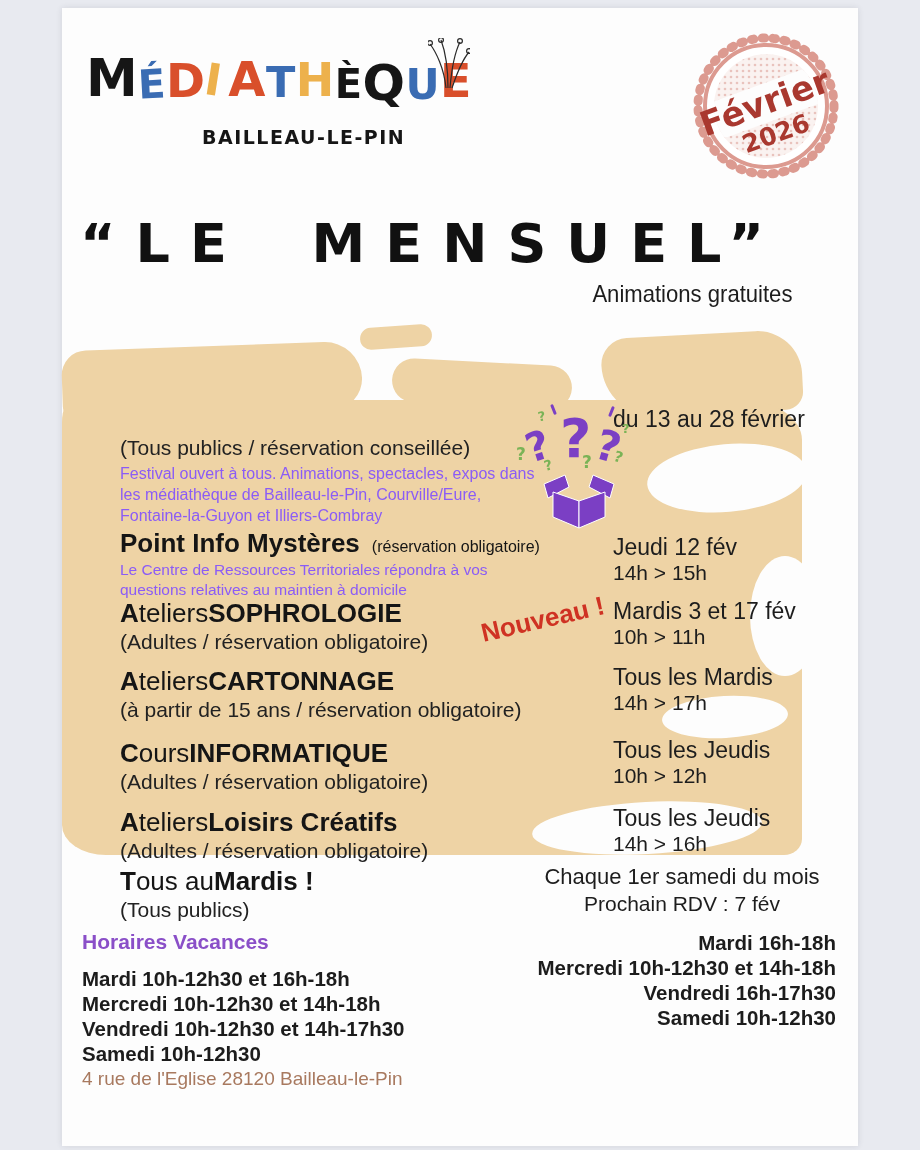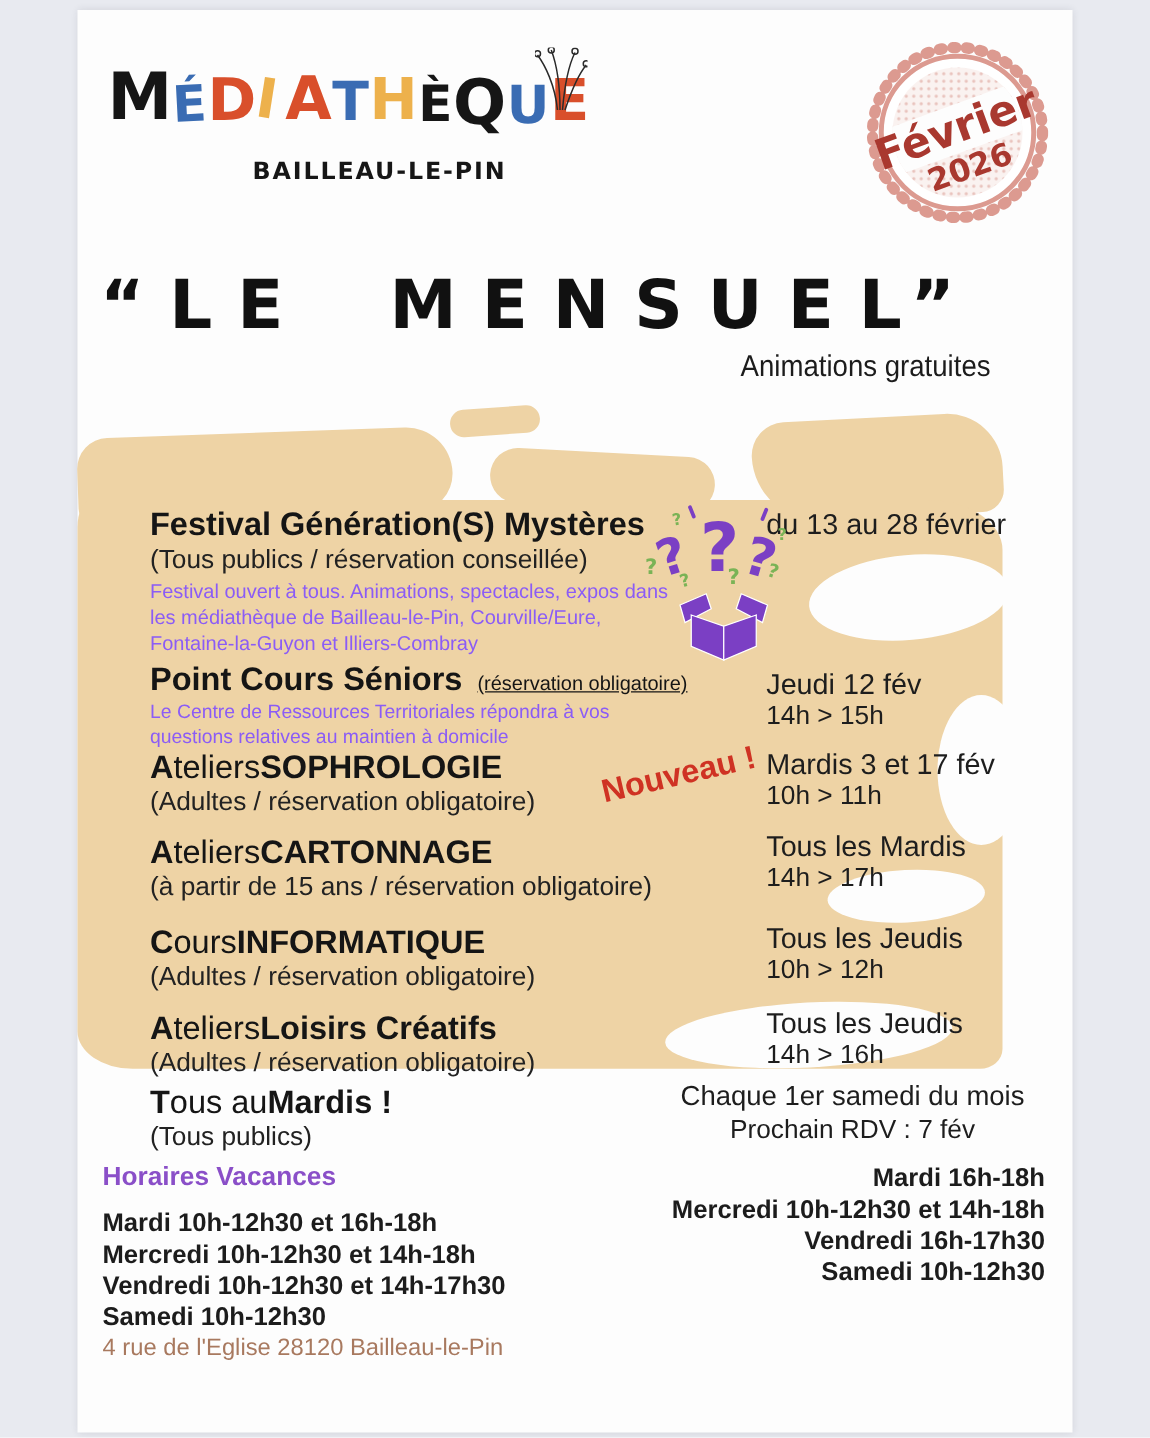--- a/index.html
+++ b/index.html
@@ -62,21 +62,21 @@
   
   .ev-title{
     position:absolute;left:58px;font-size:26px;color:#151515;white-space:nowrap;
     font-weight:700;
   }
   .tp{display:inline-block;font-weight:400;}
   .tp::first-letter{font-weight:800;}
   .tm{font-weight:800;}
   .ev-note{position:absolute;left:58px;font-size:21px;font-weight:400;color:#222;white-space:nowrap;}
   .ev-desc{position:absolute;left:58px;font-size:16px;line-height:1.3;color:#8b5cf6;}
-  .inline-note{font-size:16px;font-weight:400;text-decoration:underline;margin-left:12px;}
+  .inline-note{font-size:16px;font-weight:400;margin-left:12px;}
   .badge-new{
     position:absolute;left:418px;top:596px;font-size:26px;font-weight:800;
     color:#cf3223;transform:rotate(-13deg);white-space:nowrap;
   }
   .date1{position:absolute;left:551px;font-size:23px;color:#1d1d1d;white-space:nowrap;}
   .date2{position:absolute;left:551px;font-size:21px;color:#1d1d1d;white-space:nowrap;}
   .date-wide{left:455px;width:330px;text-align:center;}
   
   .mystery{position:absolute;left:462px;top:402px;width:110px;height:120px;}
   .qm{position:absolute;font-family:"DejaVu Sans",sans-serif;font-weight:800;color:#7b3fc4;line-height:1;}
@@ -158,21 +158,20 @@
   <div class="splash-stroke s1"></div>
   <div class="splash-stroke s2"></div>
   <div class="splash-stroke s3"></div>
   <div class="splash-stroke s4"></div>
   <div class="splash"></div>
   <div class="wblob wb1"></div>
   <div class="wblob wb2"></div>
   <div class="wblob wb3"></div>
   <div class="wblob wb4"></div>
 
-  <div class="ev-title" style="top:396px"><span class="tm">Festival Génération(S) Mystères</span></div>
   <div class="ev-note" style="top:428px">(Tous publics / réservation conseillée)</div>
   <div class="ev-desc" style="top:456px;width:420px">Festival ouvert à tous. Animations, spectacles, expos dans les médiathèque de Bailleau-le-Pin, Courville/Eure, Fontaine-la-Guyon et Illiers-Combray</div>
   <div class="date1" style="top:398px">du 13 au 28 février</div>
 
   <div class="mystery">
     <span class="qm" style="left:2px;top:16px;font-size:40px;transform:rotate(-18deg)">?</span>
     <span class="qm" style="left:36px;top:2px;font-size:54px">?</span>
     <span class="qm" style="left:72px;top:16px;font-size:42px;transform:rotate(16deg)">?</span>
     <span class="qg" style="left:-8px;top:36px;font-size:17px">?</span>
     <span class="qg" style="left:20px;top:48px;font-size:14px;transform:rotate(-15deg)">?</span>
@@ -186,21 +185,21 @@
       <g fill="#7b3fc4" stroke="#ffffff" stroke-width="1">
         <polygon points="4,12 25,3 29,15 8,26"></polygon>
         <polygon points="74,12 53,3 49,15 70,26"></polygon>
         <polygon points="13,20 39,29 39,56 13,45"></polygon>
         <polygon points="65,20 39,29 39,56 65,45"></polygon>
       </g>
     </svg>
   </div>
 
   <div class="ev-title" style="top:520px">
-    <span class="tm">Point Cours Séniors</span><span class="inline-note">(réservation obligatoire)</span>
+    <span class="tm">Point Info Mystères</span><span class="inline-note">(réservation obligatoire)</span>
   </div>
   <div class="ev-desc" style="top:552px;width:410px;font-size:15.5px">Le Centre de Ressources Territoriales répondra à vos questions relatives au maintien à domicile</div>
   <div class="date1" style="top:526px">Jeudi 12 fév</div>
   <div class="date2" style="top:553px">14h &gt; 15h</div>
 
   <div class="ev-title" style="top:590px">
     <span class="tp">Ateliers </span><span class="tm">SOPHROLOGIE</span>
   </div>
   <div class="ev-note" style="top:622px">(Adultes / réservation obligatoire)</div>
   <div class="badge-new">Nouveau !</div>

